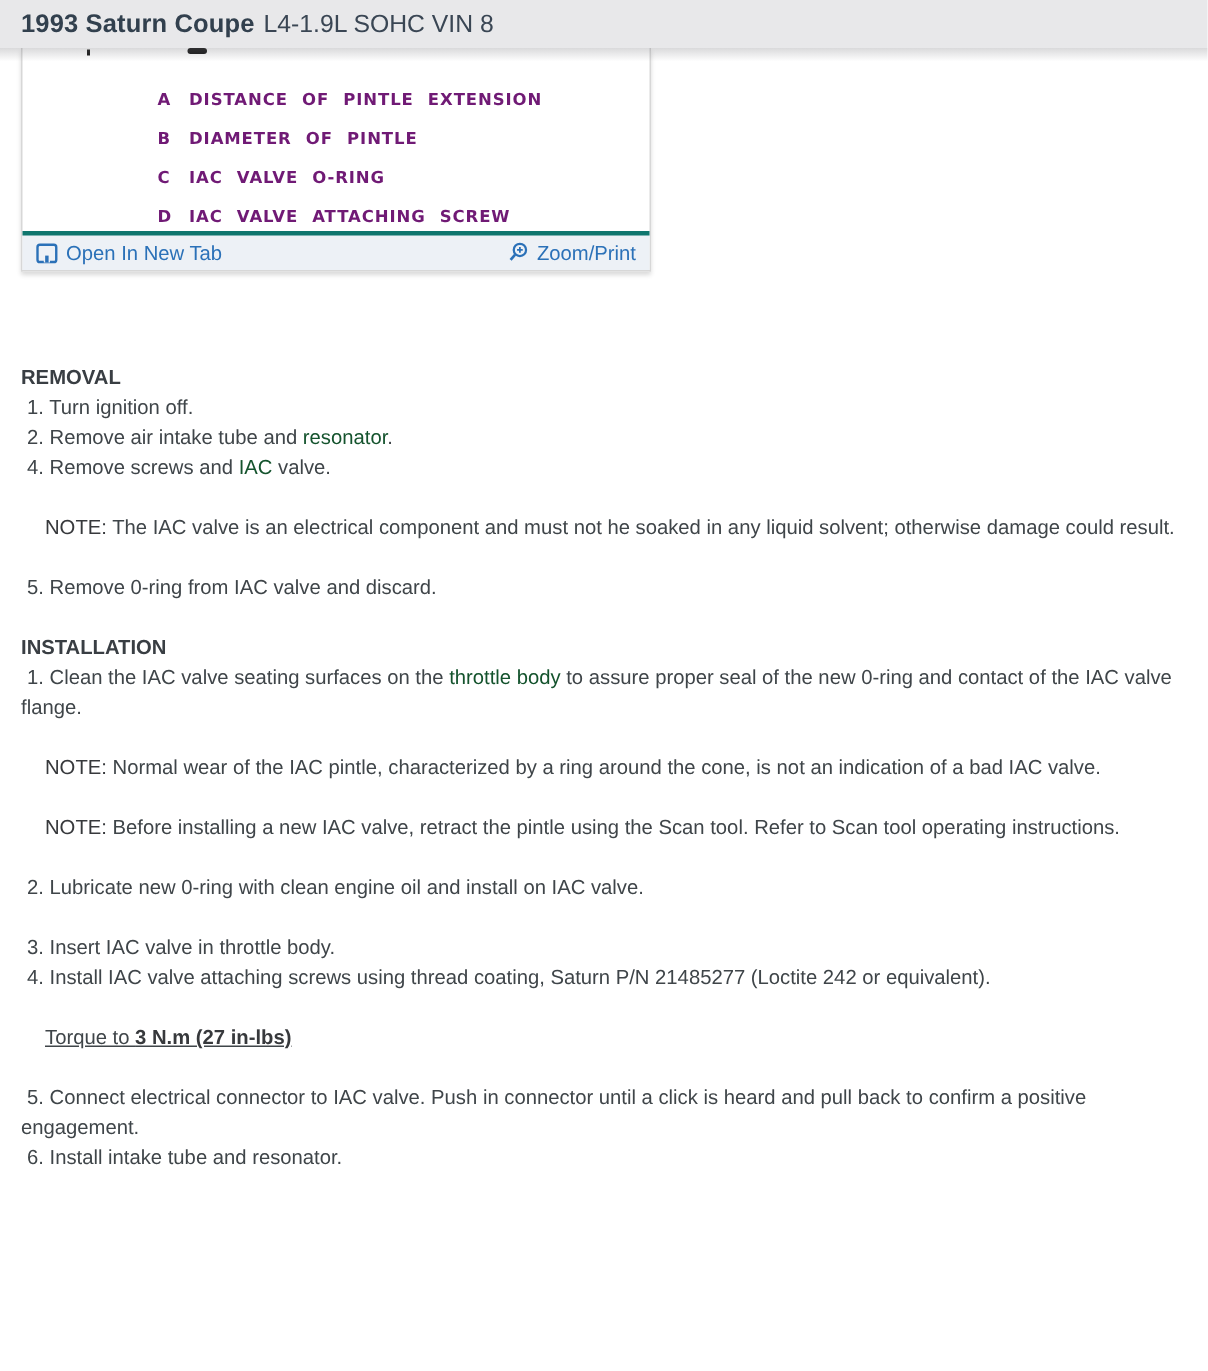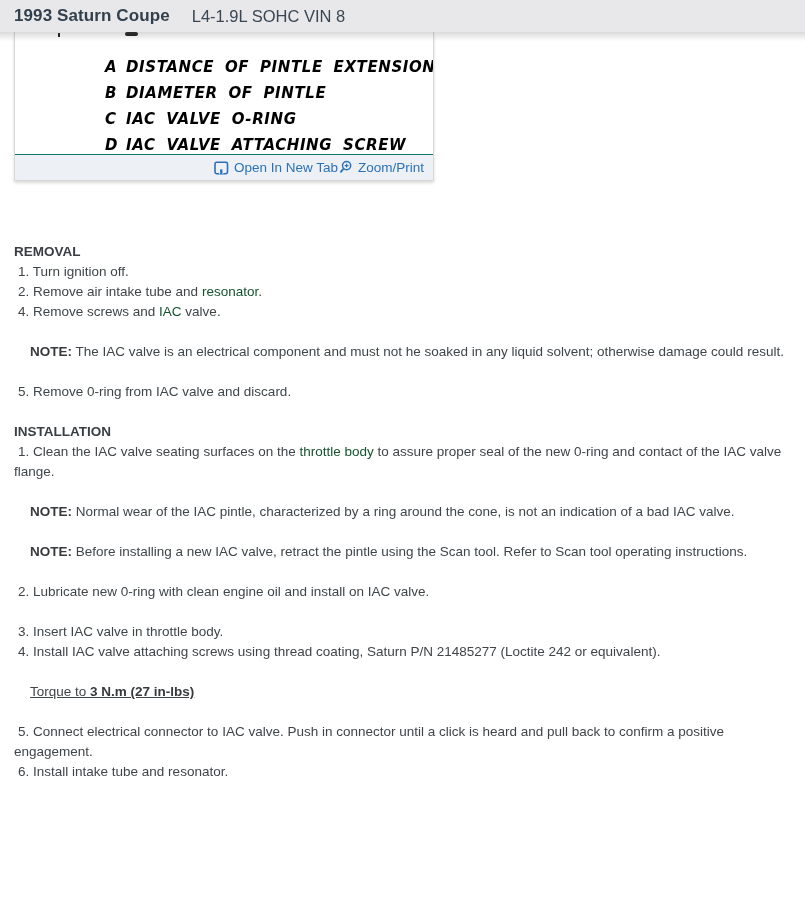--- a/index.html
+++ b/index.html
@@ -5,49 +5,49 @@
   * { margin:0; padding:0; box-sizing:border-box; }
   html,body { width:805px; height:914px; background:#ffffff; overflow:hidden;
     font-family:"Liberation Sans", sans-serif; }
 
   
   .header { position:absolute; left:0; top:0; width:805px; height:32px;
     background:#e8e8ea; display:flex; align-items:center; padding:0 14px; z-index:3; }
   .header::after { content:""; position:absolute; left:0; top:32px; width:100%; height:9px;
     background:linear-gradient(to bottom, rgba(120,120,125,0.28), rgba(255,255,255,0)); pointer-events:none; }
   .header .t1 { font-weight:bold; font-size:17px; color:#32404e; letter-spacing:0.1px; }
-  .header .t2 { font-size:16.5px; color:#3a4654; margin-left:22px; }
+  .header .t2 { font-size:16.5px; color:#3a4654; margin-left:6px; }
 
   
   .panel { position:absolute; left:14px; top:32px; width:420px; height:149px;
     background:#ffffff; border:1px solid #d7d7d7; border-top:none;
     box-shadow:0 2px 3px rgba(0,0,0,0.15); z-index:2; }
   .diagram { position:absolute; left:0; top:0; right:0; bottom:26px; overflow:hidden; }
   .frag-a { position:absolute; left:43px; top:1px; width:2px; height:4px; background:#141414; }
   .frag-b { position:absolute; left:110px; top:0px; width:13px; height:4px; background:#141414; border-radius:2px; }
   .legend { position:absolute; left:90px; top:22px; font-family:"DejaVu Sans", sans-serif;
-    font-weight:bold; font-size:15px; color:#000000; letter-spacing:0.6px;font-style:italic; }
+    font-weight:bold; font-size:11px; color:#701a75; letter-spacing:0.6px; }
   .legend-row { height:26px; line-height:26px; white-space:nowrap; }
   .legend-letter { display:inline-block; min-width:13px; margin-right:8px; }
   .legend-text { word-spacing:5px; }
 
   .panel-footer { position:absolute; left:0; right:0; bottom:0; height:26px;
-    background:#edf1f6; border-top:1px solid #0f766e;
-    display:flex; justify-content:flex-end; align-items:center; padding:0 9px; }
+    background:#edf1f6; border-top:3px solid #0f766e;
+    display:flex; justify-content:space-between; align-items:center; padding:0 9px; }
   .plink { display:flex; align-items:center; gap:5px; color:#2b71b8; font-size:13.5px;
     text-decoration:none; cursor:pointer; }
   .plink svg { display:block; }
 
   
   .content { position:absolute; left:0; top:181px; width:805px; padding:61px 14px 0;
     font-size:13.5px; line-height:20px; color:#3f4549; z-index:1; }
   .sec-heading { font-weight:bold; color:#393e43; }
   .step { text-indent:4px; }
   .note { text-indent:16px; margin-top:20px; }
-  .note .note-label { font-weight:bold; color:#37393c;margin-top:16px; }
+  .note .note-label { font-weight:normal; color:#37393c;margin-top:16px; }
   .gap20 { margin-top:20px; }
   .torque-line { text-indent:16px; margin-top:20px;text-decoration:underline; }
   .torque-line .bold { font-weight:bold; color:#37393c; }
   a.body-link { color:#14532d; text-decoration:none; cursor:pointer; }
 </style>
 </head>
 <body>
 
 <div class="header">
   <span class="t1">1993 Saturn Coupe</span>

